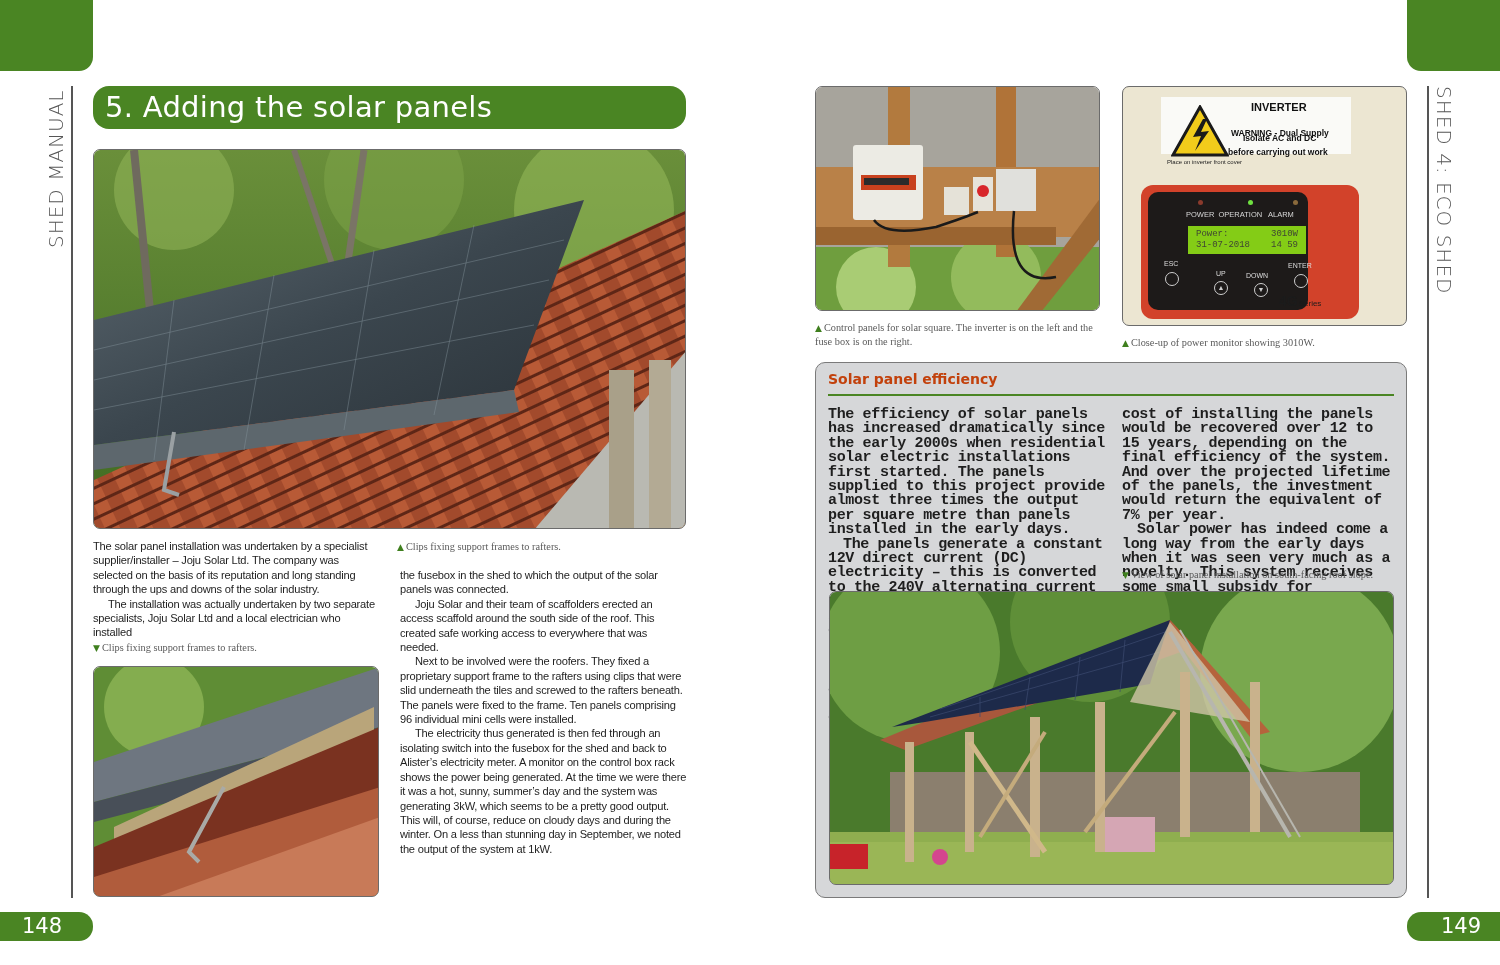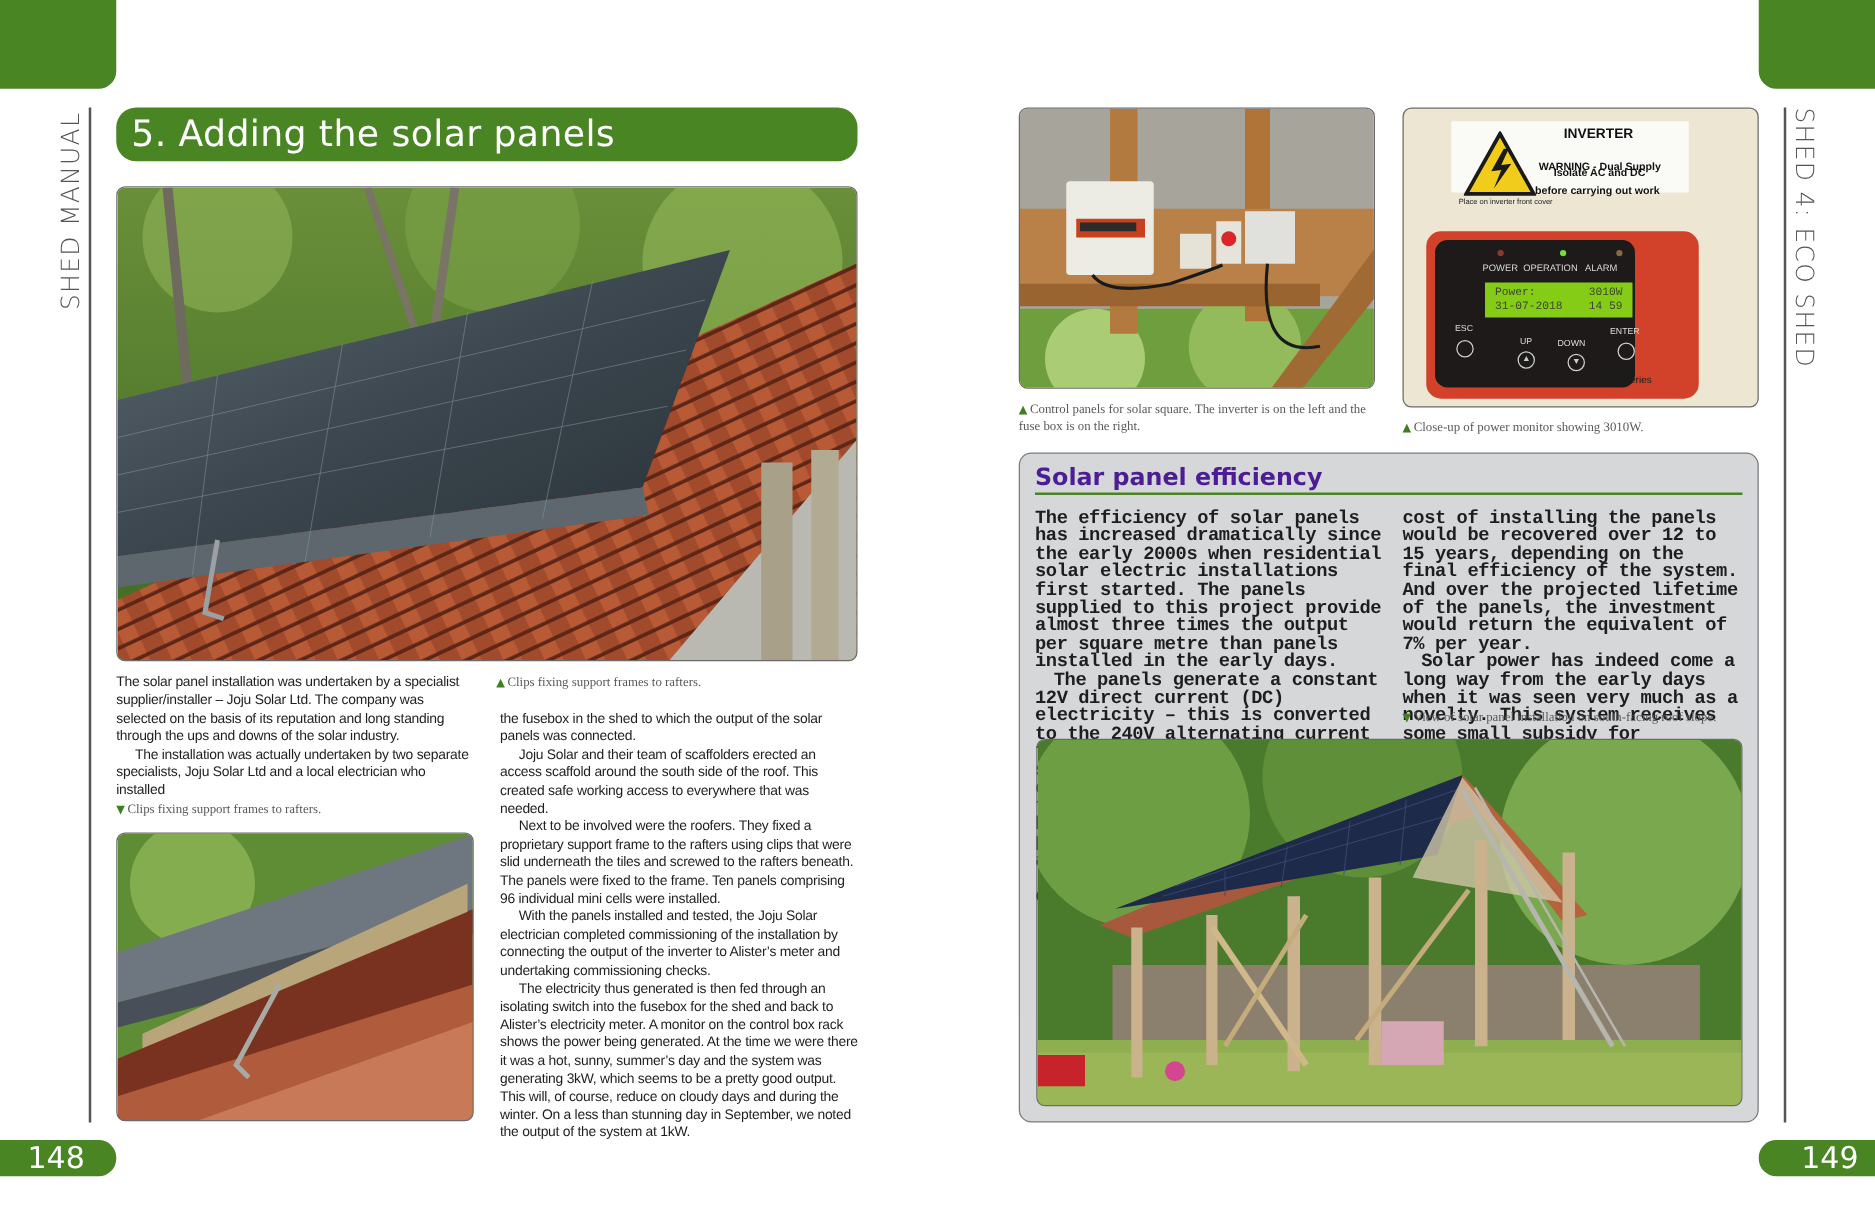--- a/index.html
+++ b/index.html
@@ -11,37 +11,37 @@
   .tab-tr { right: 0; top: 0; width: 93px; height: 71px; border-bottom-left-radius: 14px; }
 
   .vrule { position: absolute; width: 1.5px; background: #555; }
   .vrule-l { left: 71px; top: 86px; height: 812px; }
   .vrule-r { left: 1427px; top: 86px; height: 812px; }
 
   .running { position: absolute; font-family: "DejaVu Sans", sans-serif; font-weight: 300; font-size: 20px; letter-spacing: 1px; color: #555; white-space: nowrap; }
   .running-l { left: 44px; top: 248px; transform-origin: 0 0; transform: rotate(-90deg); }
   .running-r { left: 1456px; top: 86px; transform-origin: 0 0; transform: rotate(90deg); }
 
-  .folio { position: absolute; top: 912px; height: 29px; background: #4a8523; color: #fff; font-family: "DejaVu Sans", sans-serif; font-size: 24px; line-height: 29px; }
+  .folio { position: absolute; top: 912px; height: 29px; background: #4a8523; color: #fff; font-family: "DejaVu Sans", sans-serif; font-size: 21px; line-height: 29px; }
   .folio-l { left: 0; width: 93px; border-top-right-radius: 14px; border-bottom-right-radius: 14px; padding-left: 22px; }
   .folio-r { right: 0; width: 93px; border-top-left-radius: 14px; border-bottom-left-radius: 14px; padding-left: 34px; }
 
   .chapter-title { position: absolute; left: 93px; top: 86px; width: 593px; height: 43px; background: #4a8523; border-radius: 16px; color: #fff; font-family: "DejaVu Sans", sans-serif; font-size: 29px; line-height: 43px; padding-left: 12px; letter-spacing: 0.3px; }
 
   .photo { position: absolute; border: 1.5px solid #6b6b6b; border-radius: 7px; overflow: hidden; }
 
   .body-text { position: absolute; font-family: "Liberation Sans", sans-serif; font-size: 11.1px; line-height: 14.4px; color: #1e1e1e; letter-spacing: -0.2px; }
   .body-text p { text-indent: 0; }
   .body-text p.ind { text-indent: 15px; }
 
   .caption { position: absolute; font-family: "Liberation Serif", serif; font-size: 10.3px; line-height: 14px; color: #5a5a5a; }
   .caption .tri { color: #3f7f1e; font-family: "DejaVu Sans", sans-serif; font-size: 9px; margin-right: 2px; }
 
   .sidebar { position: absolute; left: 815px; top: 362px; width: 592px; height: 536px; background: #d6d7d9; border: 1.5px solid #7a7a7a; border-radius: 10px; }
-  .sidebar-title { position: absolute; left: 12px; top: 8px; font-family: "DejaVu Sans", sans-serif; font-weight: bold; font-size: 19px; color: #4c1d95; }
+  .sidebar-title { position: absolute; left: 12px; top: 8px; font-family: "DejaVu Sans", sans-serif; font-weight: bold; font-size: 14px; color: #c2410c; }
   .sidebar-rule { position: absolute; left: 12px; top: 31px; width: 566px; height: 2px; background: #4a8523; }
   .sb-text { position: absolute; font-family: Liberation Mono, monospace; font-weight: bold; font-size: 15px; line-height: 14.4px; color: #1e1e1e; letter-spacing: -0.35px; }
   .sb-text p.ind { text-indent: 15px; }
 </style>
 </head>
 <body>
 
 <div class="tab tab-tl"></div>
 <div class="tab tab-tr"></div>
 
@@ -125,21 +125,20 @@
     <polygon points="0,210 286,120 286,231 0,231" fill="#b05c3c"></polygon>
     <polygon points="60,231 286,150 286,231" fill="#c87a58"></polygon>
     <path d="M130 120 L95 185 L105 195" stroke="#a9aaa6" stroke-width="4" fill="none"></path>
   </svg>
 </div>
 
 <div class="body-text" style="left:400px;top:568px;width:288px;">
   <p>the fusebox in the shed to which the output of the solar panels was connected.</p>
   <p class="ind">Joju Solar and their team of scaffolders erected an access scaffold around the south side of the roof. This created safe working access to everywhere that was needed.</p>
   <p class="ind">Next to be involved were the roofers. They fixed a proprietary support frame to the rafters using clips that were slid underneath the tiles and screwed to the rafters beneath. The panels were fixed to the frame. Ten panels comprising 96 individual mini cells were installed.</p>
-  <p class="ind">With the panels installed and tested, the Joju Solar electrician completed commissioning of the installation by connecting the output of the inverter to Alister’s meter and undertaking commissioning checks.</p>
   <p class="ind">The electricity thus generated is then fed through an isolating switch into the fusebox for the shed and back to Alister’s electricity meter. A monitor on the control box rack shows the power being generated. At the time we were there it was a hot, sunny, summer’s day and the system was generating 3kW, which seems to be a pretty good output. This will, of course, reduce on cloudy days and during the winter. On a less than stunning day in September, we noted the output of the system at 1kW.</p>
 </div>
 
 <div class="photo" style="left:815px;top:86px;width:285px;height:225px;">
   <svg width="285" height="225" viewBox="0 0 285 225" preserveAspectRatio="none">
     <rect width="285" height="225" fill="#a7a49c"></rect>
     <rect y="160" width="285" height="65" fill="#6f9e3e"></rect>
     <circle cx="60" cy="200" r="40" fill="#a9cc74"></circle>
     <circle cx="180" cy="190" r="45" fill="#93bb5c"></circle>
     <rect x="72" y="0" width="22" height="180" fill="#b27a3e"></rect>

